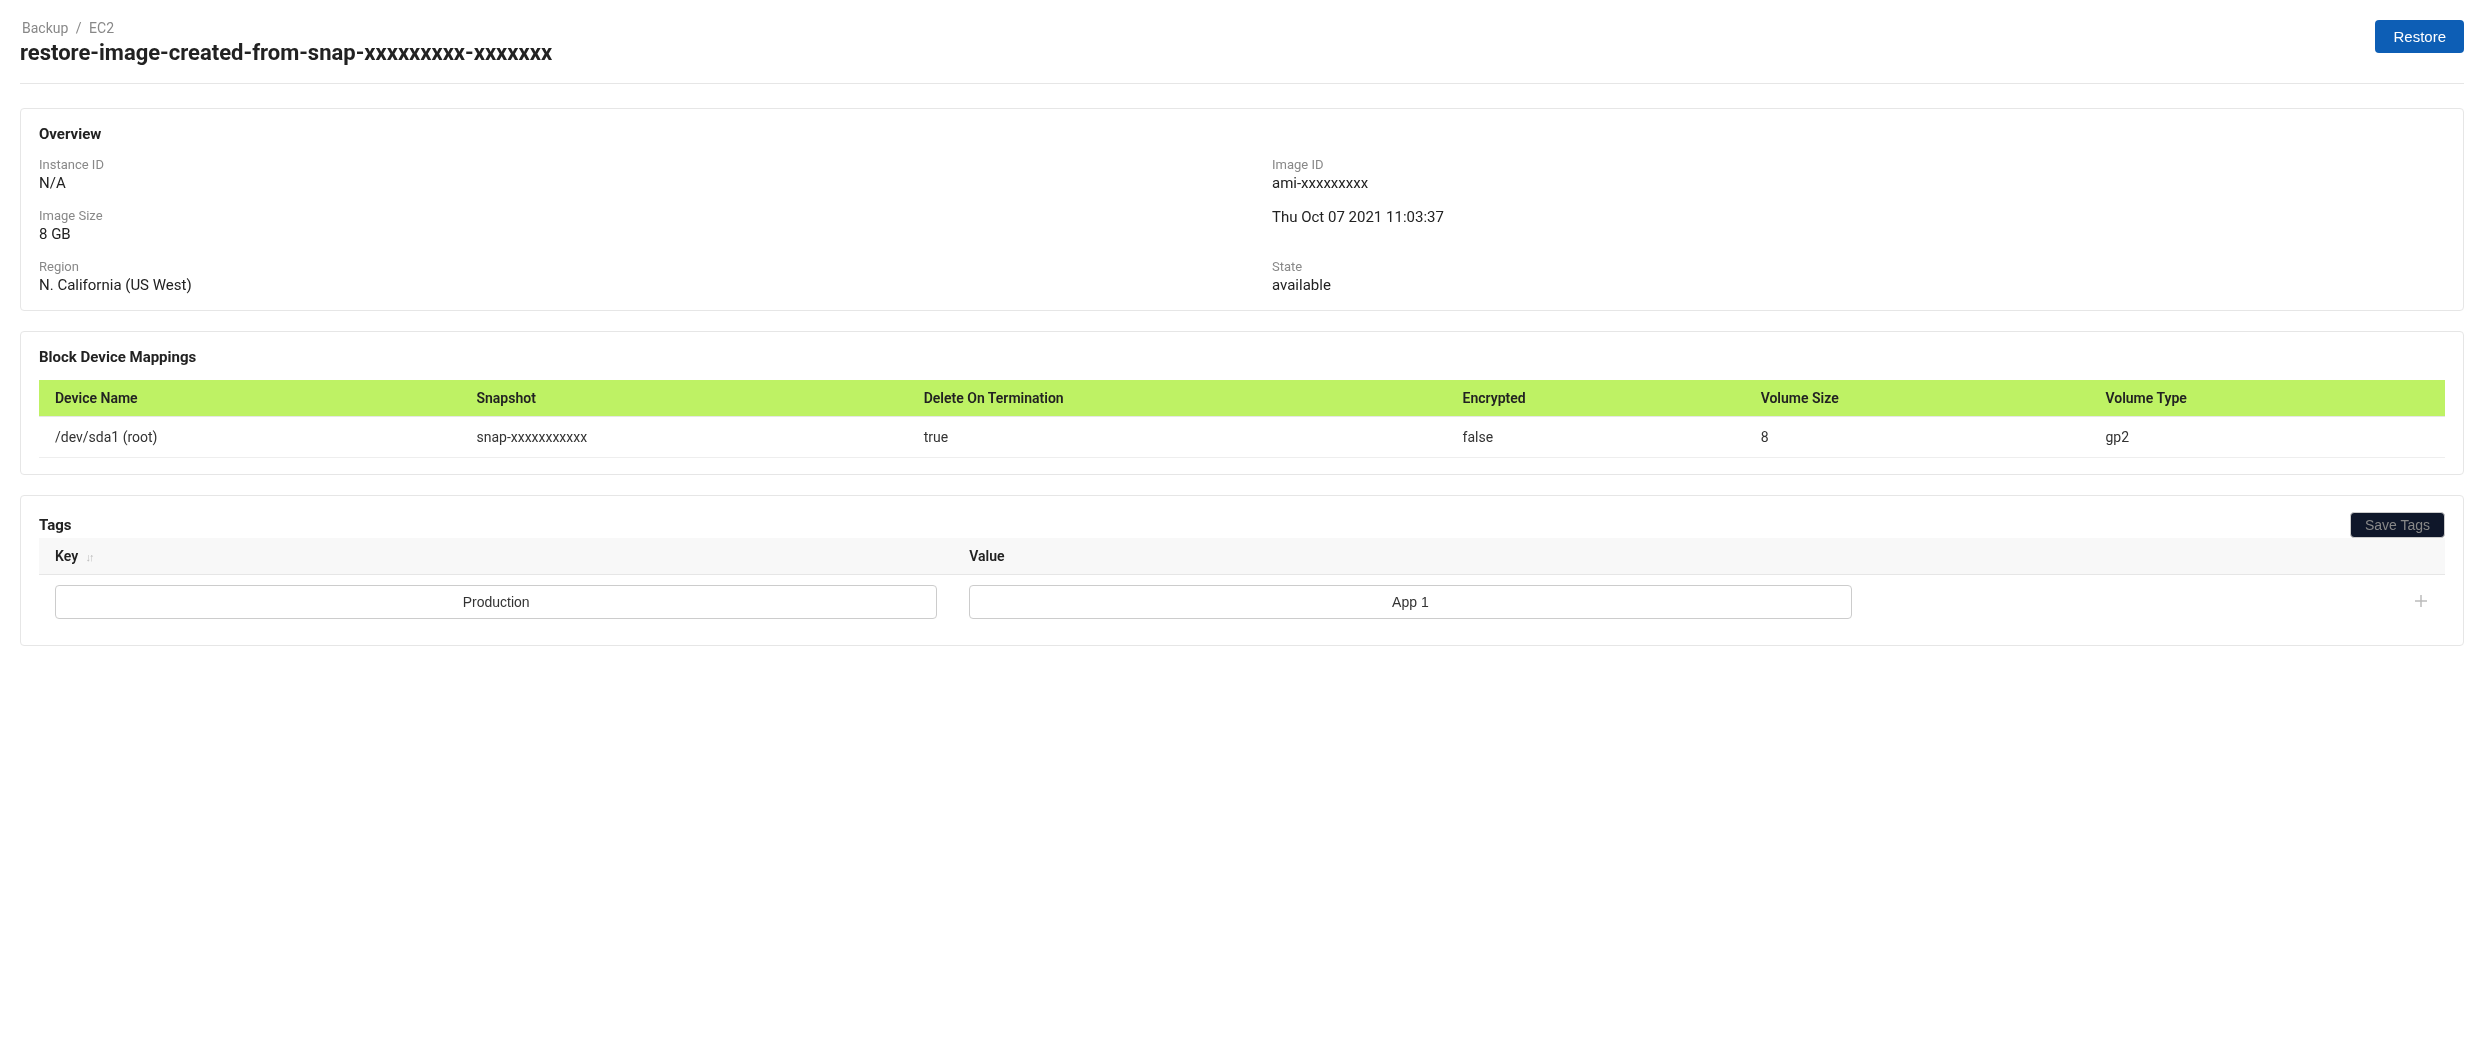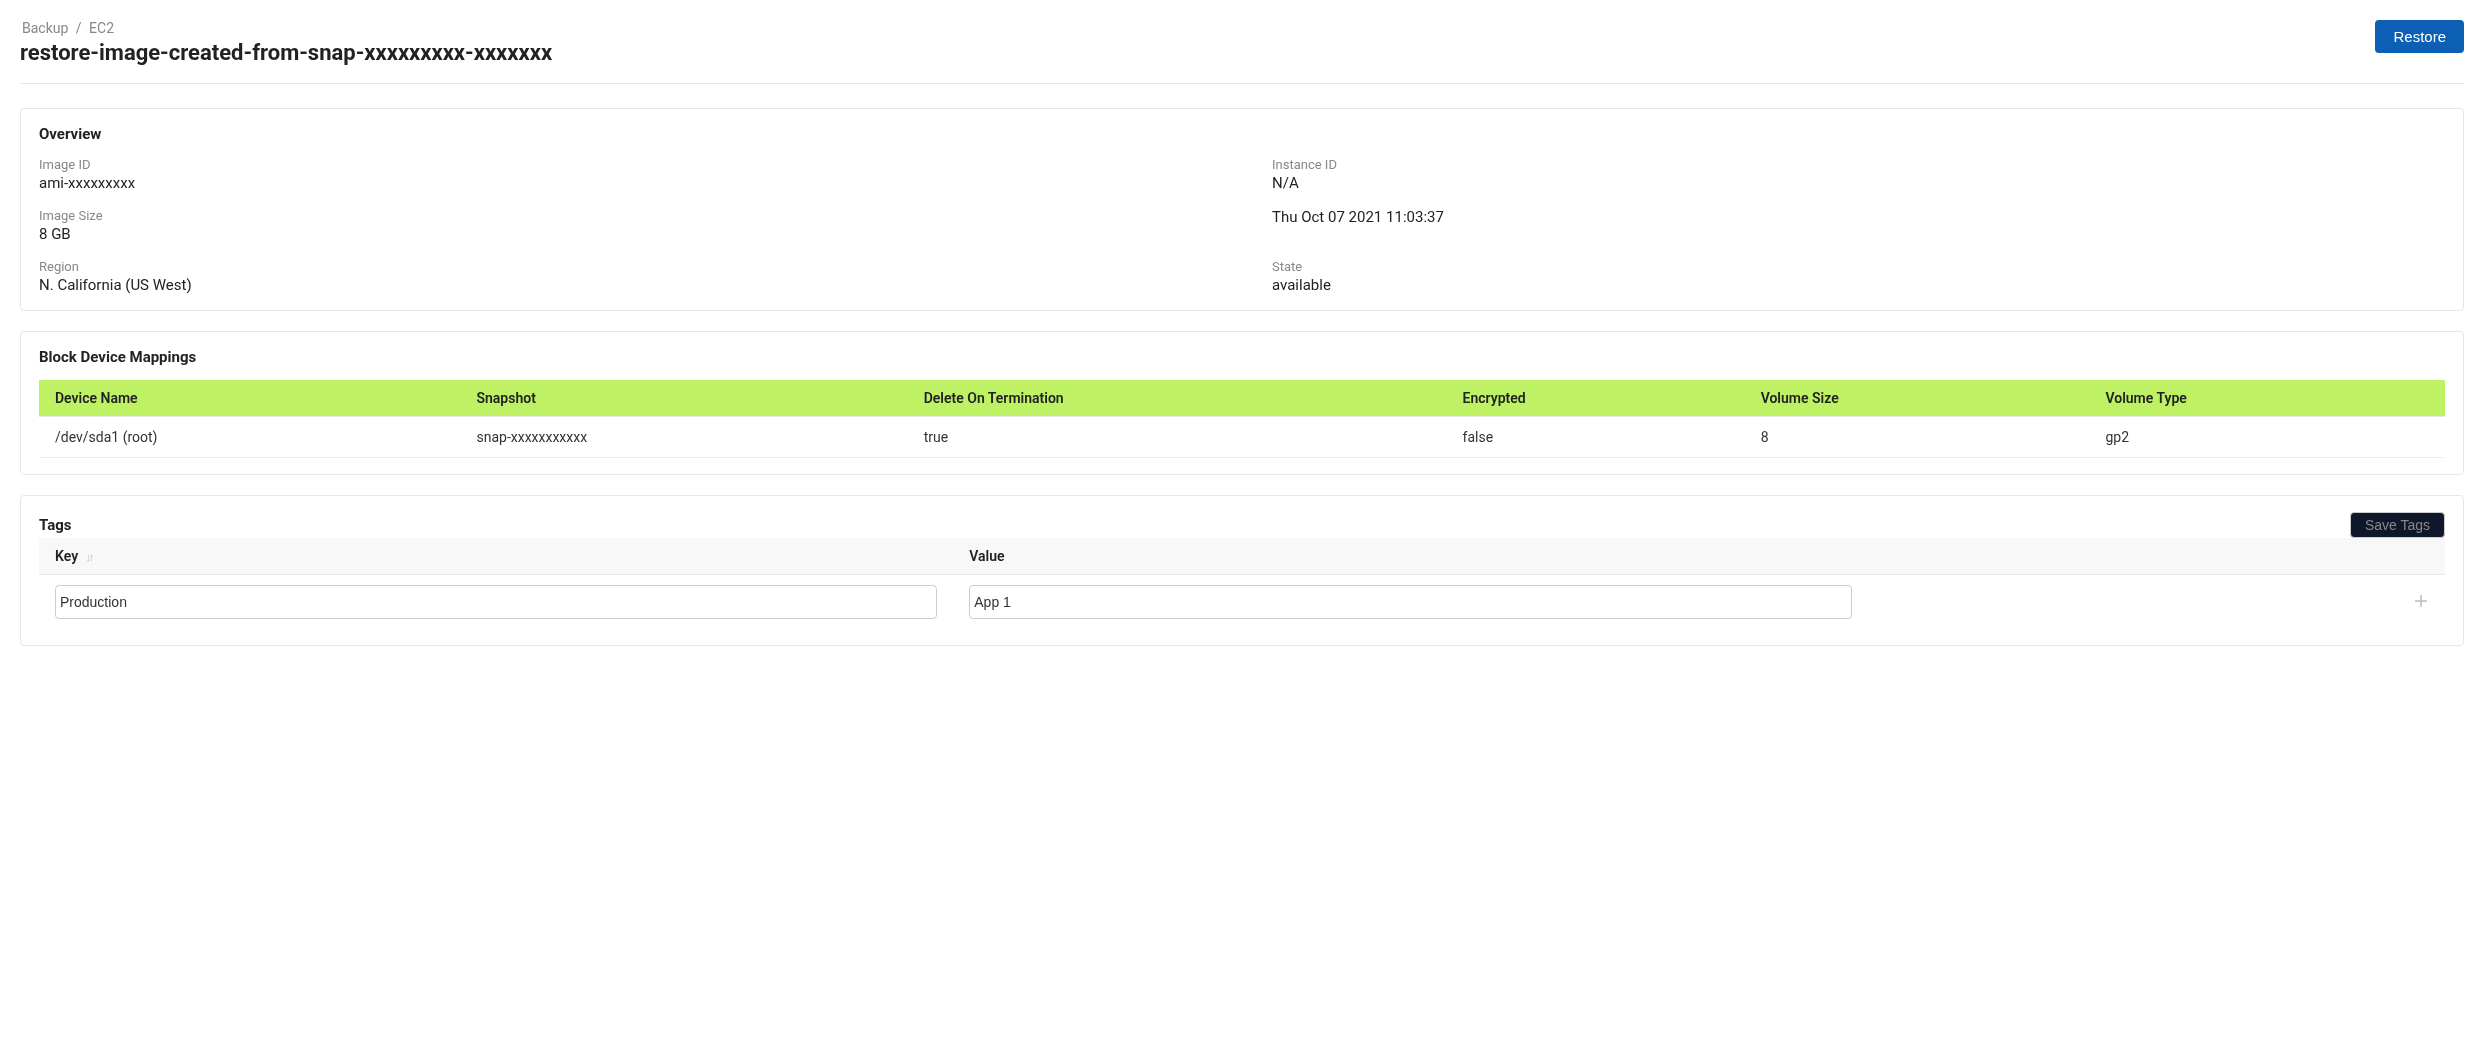--- a/index.html
+++ b/index.html
@@ -123,25 +123,26 @@
     .tags-table {
       width: 100%;
       border-collapse: collapse;
     }
     .tags-table td {
       padding: 10px 16px;
       vertical-align: middle;
     }
     .tag-input {
       width: 100%;
-      padding: 8px 4px;
+      padding: 8px 28px;
       border: 1px solid #ccc;
       border-radius: 4px;
       font-size: 14px;
       color: #333;
+      text-align: center;
     }
     .sort-indicator {
       font-size: 11px;
       color: #bbb;
       margin-left: 4px;
       letter-spacing: -2px;
     }
     .add-icon {
       color: #bbb;
       font-size: 18px;
@@ -165,26 +166,26 @@
     </div>
     <div class="page-title">restore-image-created-from-snap-xxxxxxxxx-xxxxxxx</div>
   </div>
   <button class="restore-btn">Restore</button>
 </div>
 
 <div class="card">
   <div class="card-title">Overview</div>
   <div class="overview-grid">
     <div>
+      <div class="overview-label">Instance ID</div>
+      <div class="overview-value">N/A</div>
+    </div>
+    <div>
       <div class="overview-label">Image ID</div>
       <div class="overview-value">ami-xxxxxxxxx</div>
-    </div>
-    <div>
-      <div class="overview-label">Instance ID</div>
-      <div class="overview-value">N/A</div>
     </div>
     <div>
       <div class="overview-label">Image Size</div>
       <div class="overview-value">8 GB</div>
     </div>
     <div>
       <div class="overview-value">Thu Oct 07 2021 11:03:37</div>
     </div>
     <div>
       <div class="overview-label">Region</div>

